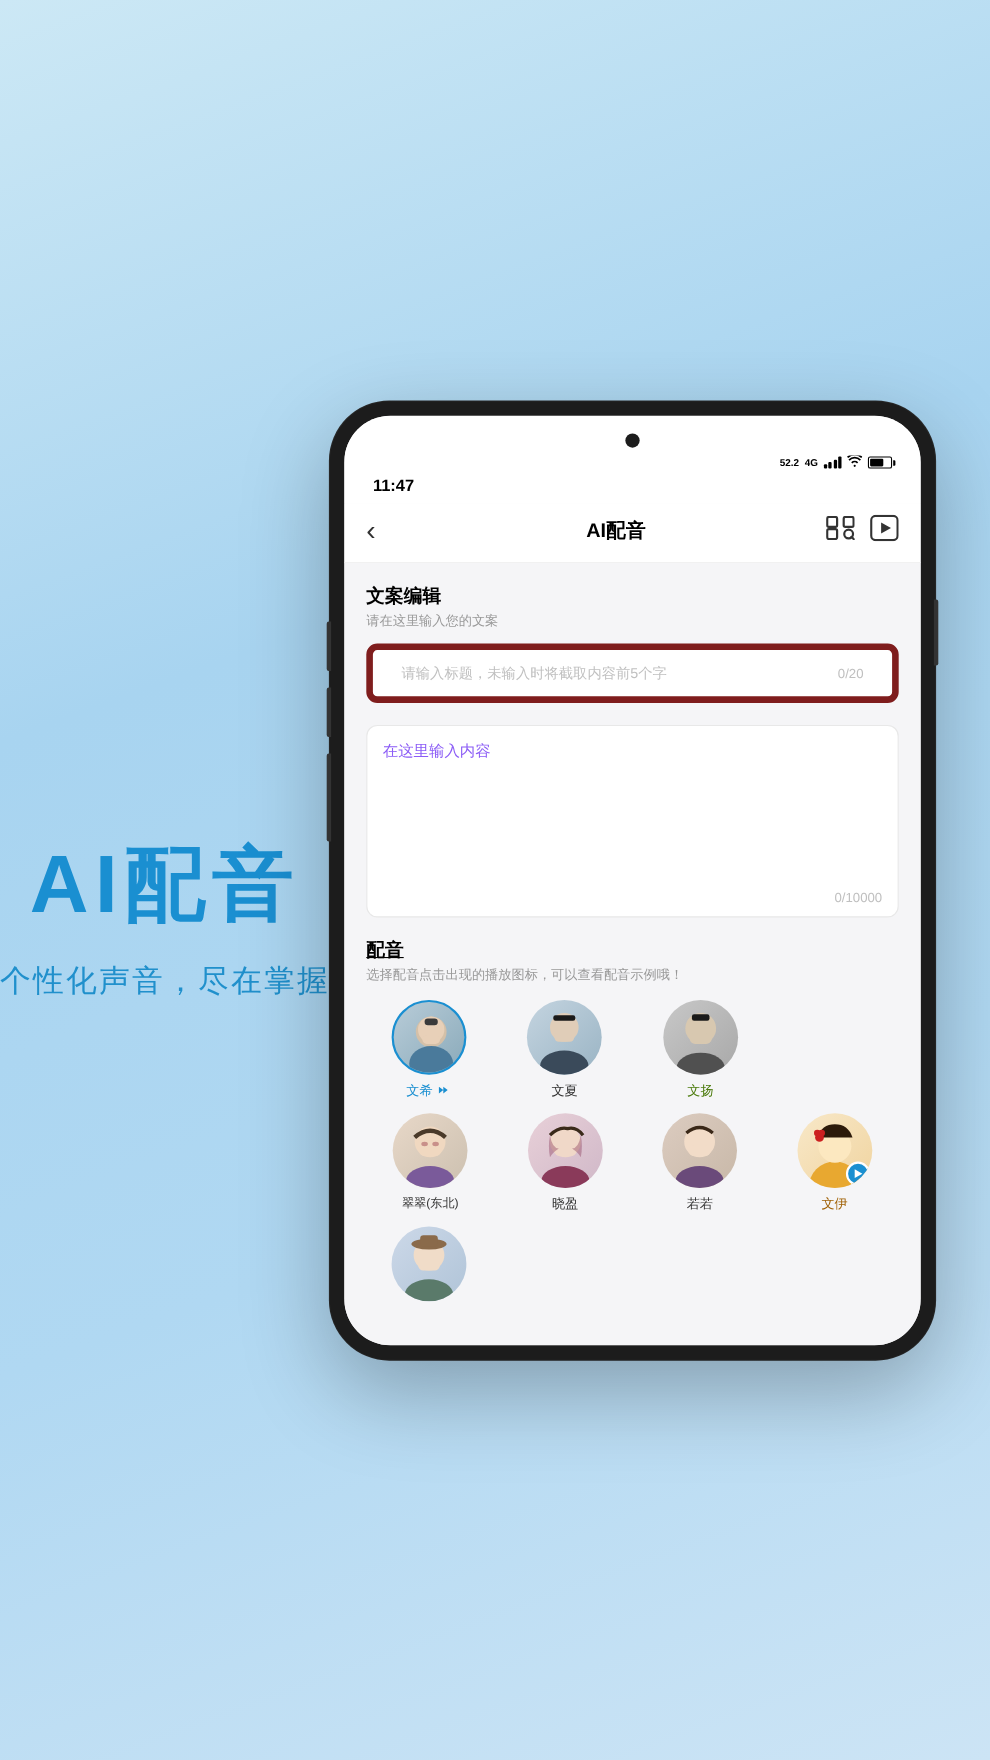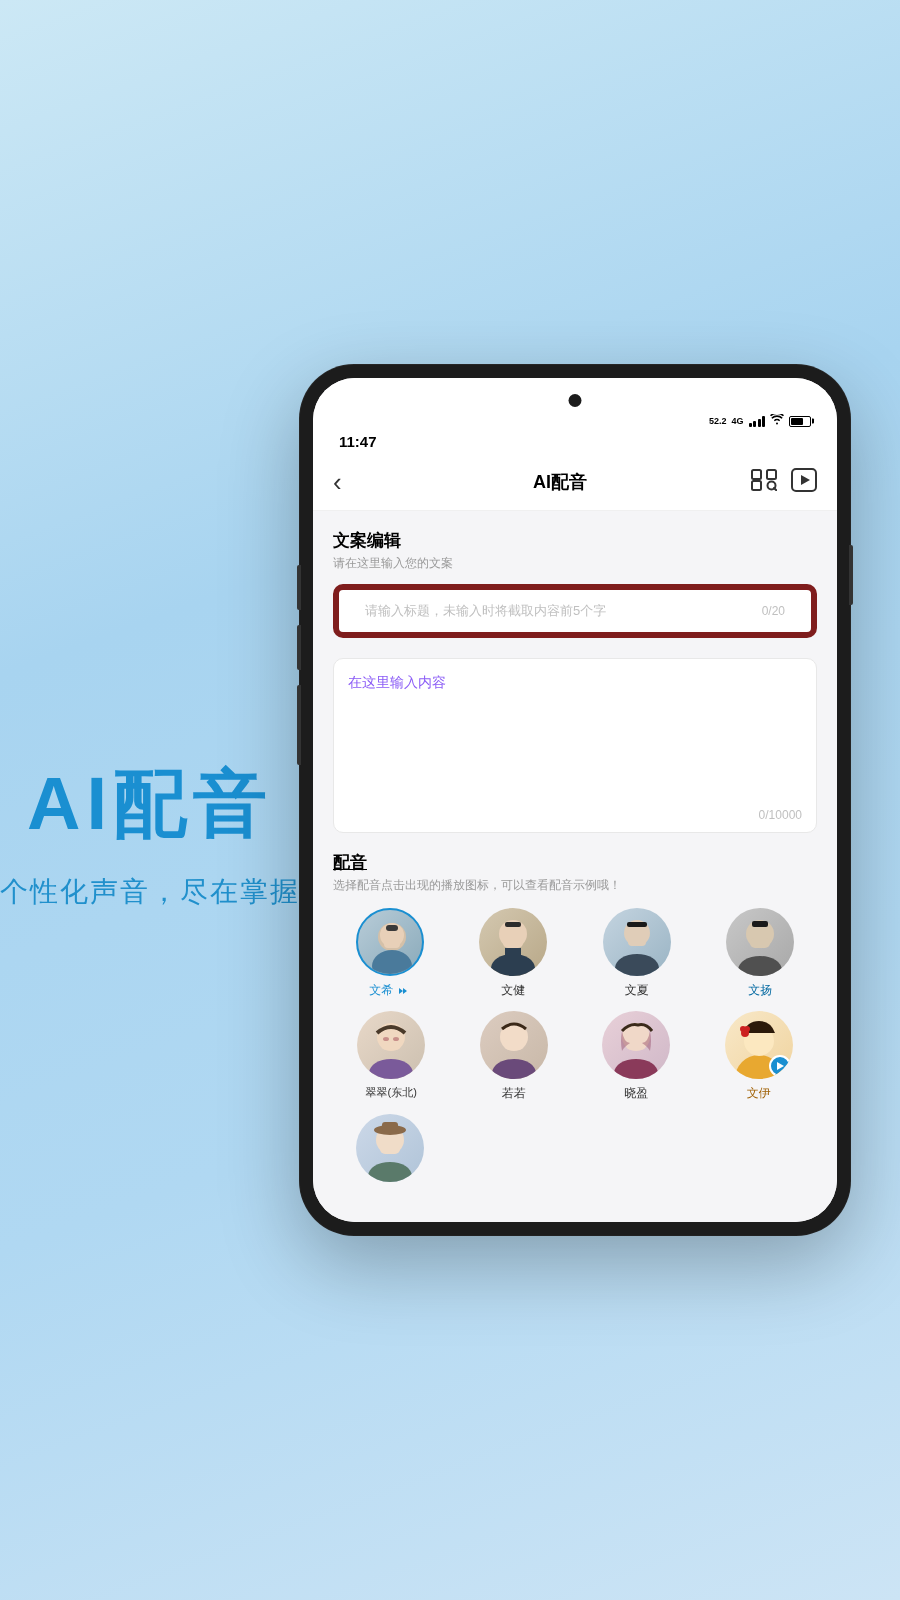--- a/index.html
+++ b/index.html
@@ -141,34 +141,20 @@
                 </svg>
               </div>
               <div style="font-size:12px;color:#1a8fd1;display:flex;align-items:center;gap:3px;">
                 <span>文希</span>
                 <svg width="14" height="14" viewBox="0 0 14 14">
                     <path d="M3 4v6l4-3-4-3zm4 0v6l4-3-4-3z" fill="#1a8fd1"></path>
                   </svg>
               </div>
             </div>
 
-            <div style="display:flex;flex-direction:column;align-items:center;gap:6px;cursor:pointer;">
-              <div style="width:68px;height:68px;border-radius:50%;overflow:hidden;background:linear-gradient(135deg,#d4c8b0,#b8a888);">
-                <svg width="68" height="68" viewBox="0 0 68 68">
-                  <ellipse cx="34" cy="60" rx="22" ry="14" fill="#2c3e50"></ellipse>
-                  <circle cx="34" cy="26" r="14" fill="#e8d0b8"></circle>
-                  <rect x="24" y="30" width="20" height="10" rx="5" fill="#e8d0b8"></rect>
-                  <rect x="26" y="14" width="16" height="5" rx="2" fill="#2c2c2c"></rect>
-                  <rect x="26" y="40" width="16" height="18" fill="#2c3e50"></rect>
-                </svg>
-              </div>
-              <div style="font-size:12px;color:#333;">
-                <span>文健</span>
-              </div>
-            </div>
 
             <div style="display:flex;flex-direction:column;align-items:center;gap:6px;cursor:pointer;">
               <div style="width:68px;height:68px;border-radius:50%;overflow:hidden;background:linear-gradient(135deg,#c4d4e0,#9ab4c4);">
                 <svg width="68" height="68" viewBox="0 0 68 68">
                   <ellipse cx="34" cy="60" rx="22" ry="14" fill="#3a4a5a"></ellipse>
                   <circle cx="34" cy="25" r="13" fill="#e0cdb8"></circle>
                   <rect x="25" y="29" width="18" height="9" rx="4" fill="#e0cdb8"></rect>
                   <rect x="24" y="14" width="20" height="5" rx="2" fill="#1a1a1a"></rect>
                 </svg>
               </div>
@@ -179,21 +165,21 @@
 
             <div style="display:flex;flex-direction:column;align-items:center;gap:6px;cursor:pointer;">
               <div style="width:68px;height:68px;border-radius:50%;overflow:hidden;background:linear-gradient(135deg,#c8c8c8,#a8a8a8);">
                 <svg width="68" height="68" viewBox="0 0 68 68">
                   <ellipse cx="34" cy="62" rx="22" ry="14" fill="#505050"></ellipse>
                   <circle cx="34" cy="26" r="14" fill="#d8c8b0"></circle>
                   <rect x="24" y="30" width="20" height="10" rx="5" fill="#d8c8b0"></rect>
                   <rect x="26" y="13" width="16" height="6" rx="2" fill="#1a1a1a"></rect>
                 </svg>
               </div>
-              <div style="font-size:12px;color:#0369a1;">
+              <div style="font-size:12px;color:#4d7c0f;">
                 <span>文扬</span>
               </div>
             </div>
           </div>
 
           <div style="display:grid;grid-template-columns:repeat(4,1fr);gap:6px;margin-bottom:12px;">
 
             <div style="display:flex;flex-direction:column;align-items:center;gap:6px;cursor:pointer;">
               <div style="width:68px;height:68px;border-radius:50%;overflow:hidden;background:linear-gradient(135deg,#e8d8c8,#ccc0b0);">
                 <svg width="68" height="68" viewBox="0 0 68 68">
@@ -204,50 +190,50 @@
                   <ellipse cx="29" cy="28" rx="3" ry="2" fill="#c8908a"></ellipse>
                   <ellipse cx="39" cy="28" rx="3" ry="2" fill="#c8908a"></ellipse>
                 </svg>
               </div>
               <div style="font-size:11px;color:#333;">
                 <span>翠翠(东北)</span>
               </div>
             </div>
 
             <div style="display:flex;flex-direction:column;align-items:center;gap:6px;cursor:pointer;">
-              <div style="width:68px;height:68px;border-radius:50%;overflow:hidden;background:linear-gradient(135deg,#dcccc0,#c8b8a8);">
-                <svg width="68" height="68" viewBox="0 0 68 68">
-                  <ellipse cx="34" cy="62" rx="22" ry="14" fill="#6a4a7a"></ellipse>
-                  <circle cx="34" cy="26" r="14" fill="#f2dcc8"></circle>
-                  <rect x="24" y="29" width="20" height="10" rx="5" fill="#f2dcc8"></rect>
-                  <path d="M22 18 Q34 8 46 18" stroke="#3a2818" stroke-width="3" fill="none"></path>
-                </svg>
-              </div>
-              <div style="font-size:12px;color:#333;">
-                <span>若若</span>
-              </div>
-            </div>
-
-            <div style="display:flex;flex-direction:column;align-items:center;gap:6px;cursor:pointer;">
               <div style="width:68px;height:68px;border-radius:50%;overflow:hidden;background:linear-gradient(135deg,#e8d0d8,#d0b8c8);">
                 <svg width="68" height="68" viewBox="0 0 68 68">
                   <ellipse cx="34" cy="62" rx="22" ry="14" fill="#8a3a5a"></ellipse>
                   <circle cx="34" cy="26" r="14" fill="#f0d8c8"></circle>
                   <rect x="24" y="29" width="20" height="10" rx="5" fill="#f0d8c8"></rect>
                   <path d="M20 20 Q28 12 36 14 Q44 12 50 20" stroke="#3a2a1a" stroke-width="3" fill="none"></path>
                   <path d="M20 20 Q22 32 28 32 Q22 36 20 40 Q18 30 20 20z" fill="#8a3a5a" opacity="0.4"></path>
                   <path d="M48 20 Q46 32 40 32 Q46 36 48 40 Q50 30 48 20z" fill="#8a3a5a" opacity="0.4"></path>
                 </svg>
               </div>
               <div style="font-size:12px;color:#333;">
                 <span>晓盈</span>
               </div>
             </div>
 
             <div style="display:flex;flex-direction:column;align-items:center;gap:6px;cursor:pointer;">
+              <div style="width:68px;height:68px;border-radius:50%;overflow:hidden;background:linear-gradient(135deg,#dcccc0,#c8b8a8);">
+                <svg width="68" height="68" viewBox="0 0 68 68">
+                  <ellipse cx="34" cy="62" rx="22" ry="14" fill="#6a4a7a"></ellipse>
+                  <circle cx="34" cy="26" r="14" fill="#f2dcc8"></circle>
+                  <rect x="24" y="29" width="20" height="10" rx="5" fill="#f2dcc8"></rect>
+                  <path d="M22 18 Q34 8 46 18" stroke="#3a2818" stroke-width="3" fill="none"></path>
+                </svg>
+              </div>
+              <div style="font-size:12px;color:#333;">
+                <span>若若</span>
+              </div>
+            </div>
+
+            <div style="display:flex;flex-direction:column;align-items:center;gap:6px;cursor:pointer;">
               <div style="width:68px;height:68px;border-radius:50%;overflow:hidden;background:linear-gradient(135deg,#f8e8c8,#f0d4a0);position:relative;">
                 <svg width="68" height="68" viewBox="0 0 68 68">
                   <circle cx="34" cy="68" r="24" fill="#e8a830"></circle>
                   <circle cx="34" cy="30" r="15" fill="#fce8c0"></circle>
                   <rect x="24" y="33" width="20" height="10" rx="5" fill="#fce8c0"></rect>
 
                   <path d="M18 22 Q22 10 34 10 Q46 10 50 22" fill="#2c1a0a"></path>
                   <circle cx="20" cy="22" r="4" fill="#cc2020"></circle>
                   <circle cx="18" cy="18" r="3" fill="#cc2020"></circle>
                   <circle cx="22" cy="18" r="3" fill="#cc2020"></circle>

